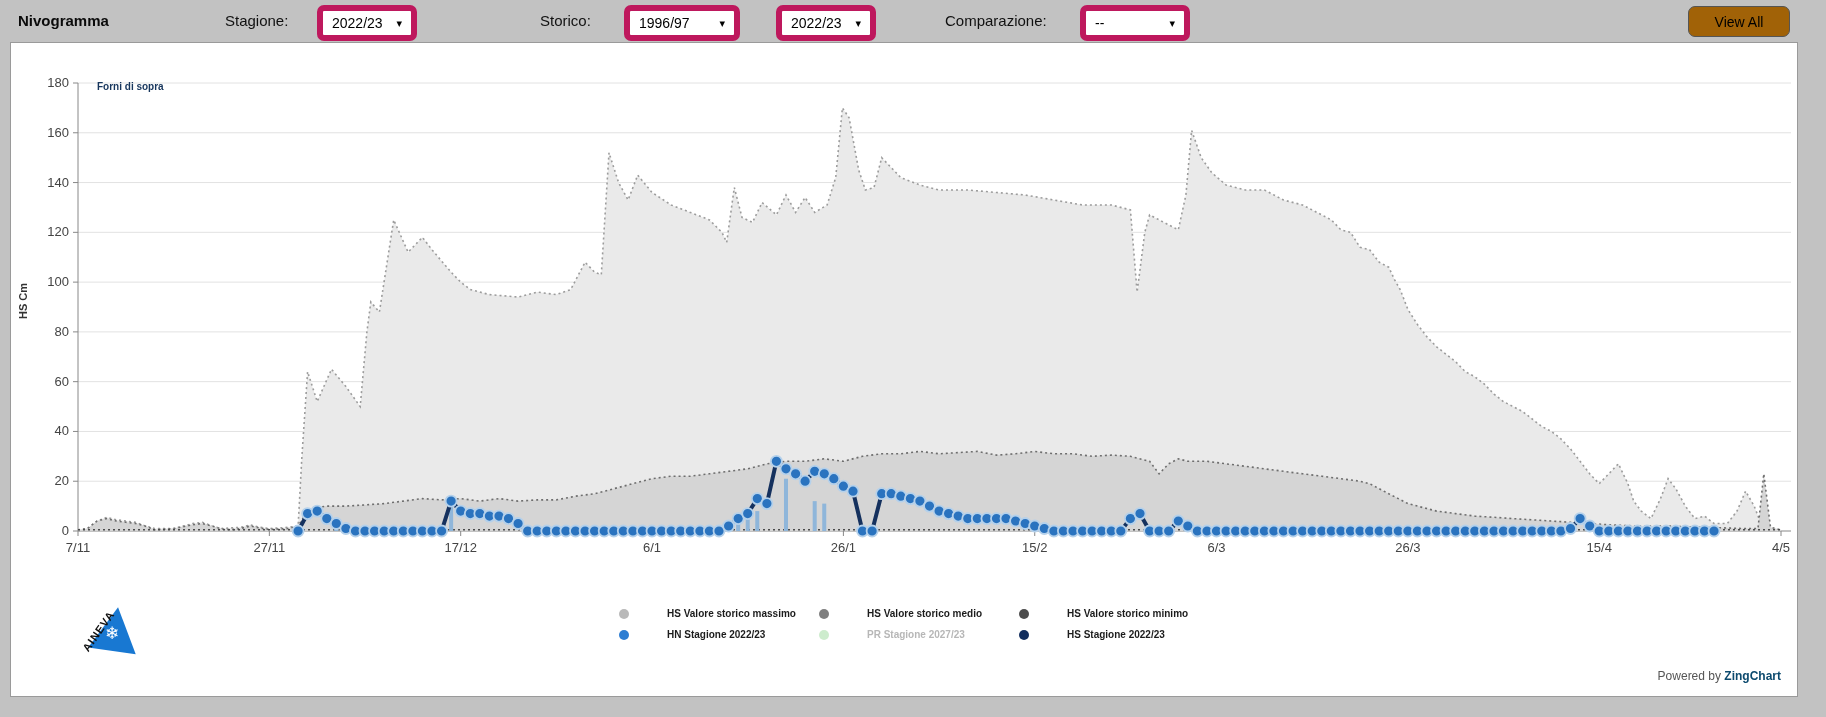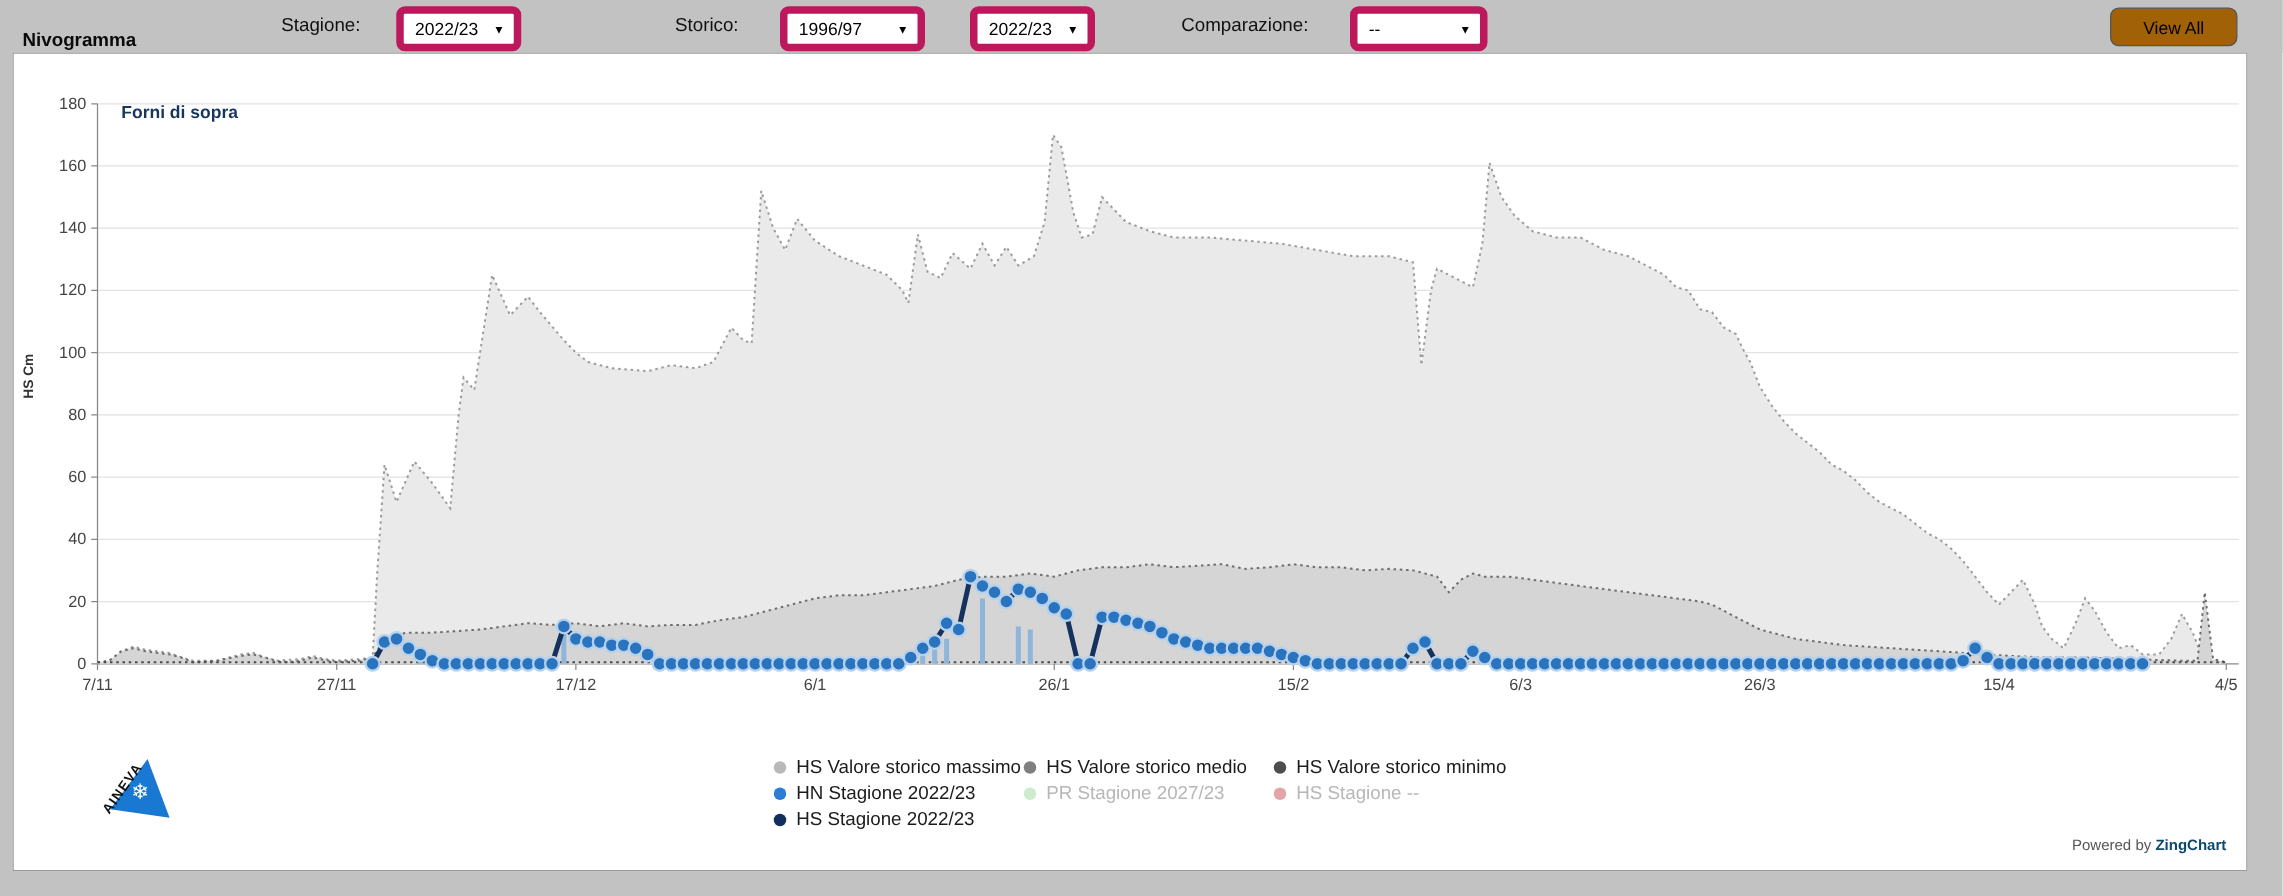--- a/index.html
+++ b/index.html
@@ -3,47 +3,47 @@
 <meta charset="utf-8">
 <style>
   html,body{margin:0;padding:0;}
   body{
     width:1826px;height:717px;position:relative;overflow:hidden;
     background:#c2c2c2;
     font-family:"Liberation Sans", sans-serif;
   }
   
   .topbar{position:absolute;left:0;top:0;width:1826px;height:42px;background:#c2c2c2;}
-  .tb-title{position:absolute;left:18px;top:12px;line-height:42px;font-weight:bold;font-size:15px;color:#0a0a0a;}
+  .tb-title{position:absolute;left:18px;top:0;line-height:42px;font-weight:bold;font-size:15px;color:#0a0a0a;}
   .tb-label{position:absolute;top:0;line-height:42px;font-size:15px;color:#111;}
   .sel{
     position:absolute;top:5px;height:31px;background:#fff;border:6px solid #be185d;border-radius:7px;
     display:flex;align-items:center;justify-content:space-between;padding:12px 9px;box-sizing:border-box;
     font-size:14px;color:#000;cursor:pointer;
   }
   .sel .caret{font-size:11px;color:#000;margin-left:8px;}
   .viewall{
     position:absolute;top:6px;right:36px;width:100px;height:29px;background:#a16207;border:1px solid #555;
     border-radius:7px;font-size:14px;color:#000;display:flex;align-items:center;justify-content:center;cursor:pointer;
   }
   
   .panel{position:absolute;left:10px;top:42px;width:1788px;height:655px;background:#fff;border:1px solid #9a9a9a;box-sizing:border-box;}
   .chart-title{position:absolute;left:85px;top:6px;font-size:22px;font-weight:bold;color:#17365d;}
-  .chart-subtitle{position:absolute;left:86px;top:38px;font-size:14px;font-weight:bold;color:#17365d;}
+  .chart-subtitle{position:absolute;left:86px;top:38px;font-size:10px;font-weight:bold;color:#17365d;}
   .y-title{position:absolute;left:-28px;top:252px;width:80px;text-align:center;transform:rotate(-90deg);font-size:11px;font-weight:bold;color:#333;}
   .x-title{position:absolute;left:0;top:515px;width:1788px;text-align:center;font-size:12px;font-weight:bold;color:#333;}
   svg.chart{position:absolute;left:0;top:0;}
   
   .legend{
     position:absolute;left:608px;top:560px;display:grid;
     grid-template-columns:200px 200px 260px;grid-auto-rows:21px;column-gap:0;row-gap:0;
   }
   .lg-item{display:flex;align-items:center;gap:8px;cursor:pointer;}
   .lg-dot{width:10px;height:10px;border-radius:50%;flex:0 0 10px;}
-  .lg-txt{font-size:15px;font-weight:normal;color:#1c1c1c;white-space:nowrap;}
+  .lg-txt{font-size:10px;font-weight:bold;color:#1c1c1c;white-space:nowrap;margin-left:30px;}
   .lg-item.muted .lg-txt{color:#b7b7b7;}
   
   .logo{position:absolute;left:62px;top:552px;width:80px;height:70px;}
   .logo .tri{
     position:absolute;left:18px;top:12px;width:0;height:0;
     border-left:24px solid transparent;border-right:24px solid transparent;border-bottom:44px solid #1878d2;
     transform:rotate(8deg);
   }
   .logo .flake{position:absolute;left:32px;top:28px;color:#fff;font-size:17px;z-index:2;}
   .logo .word{
@@ -320,24 +320,20 @@
         <span class="lg-txt">HS Valore storico minimo</span>
       </div>
       <div class="lg-item">
         <span class="lg-dot" style="background: rgb(45, 125, 210);"></span>
         <span class="lg-txt">HN Stagione 2022/23</span>
       </div>
       <div class="lg-item muted">
         <span class="lg-dot" style="background: rgb(205, 236, 205);"></span>
         <span class="lg-txt">PR Stagione 2027/23</span>
       </div>
-      <div class="lg-item muted">
-        <span class="lg-dot" style="background: rgb(226, 166, 166);"></span>
-        <span class="lg-txt">HS Stagione --</span>
-      </div>
       <div class="lg-item">
         <span class="lg-dot" style="background: rgb(18, 46, 94);"></span>
         <span class="lg-txt">HS Stagione 2022/23</span>
       </div>
     </div>
 
   <div class="logo">
     <div class="tri"></div>
     <div class="flake">❄</div>
     <div class="word">AINEVA</div>

